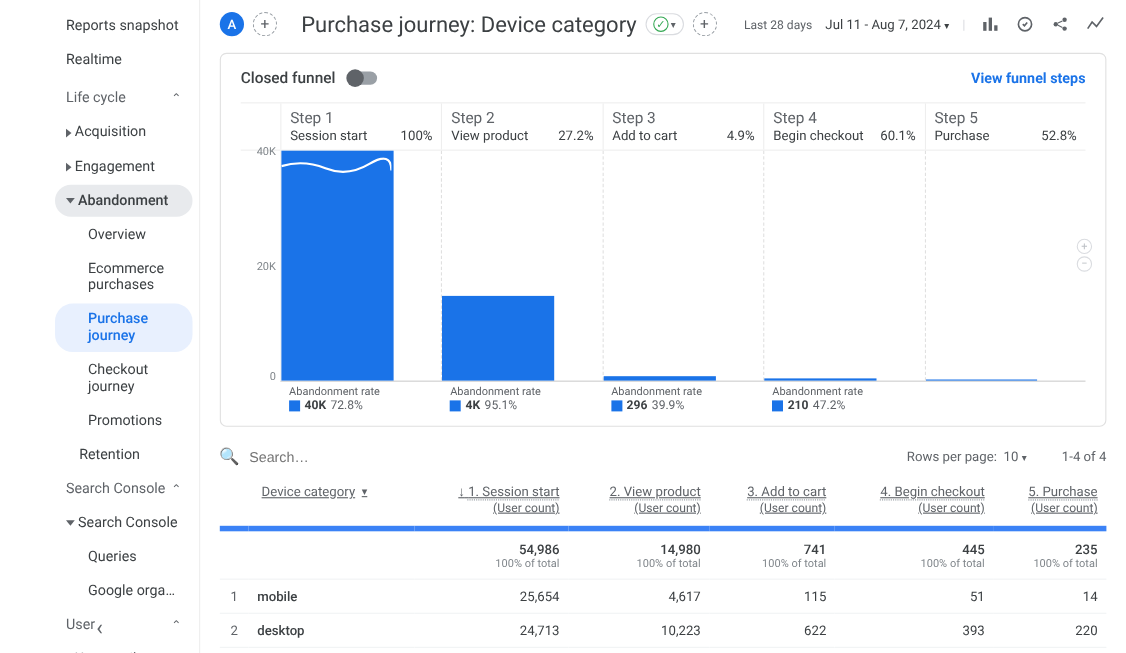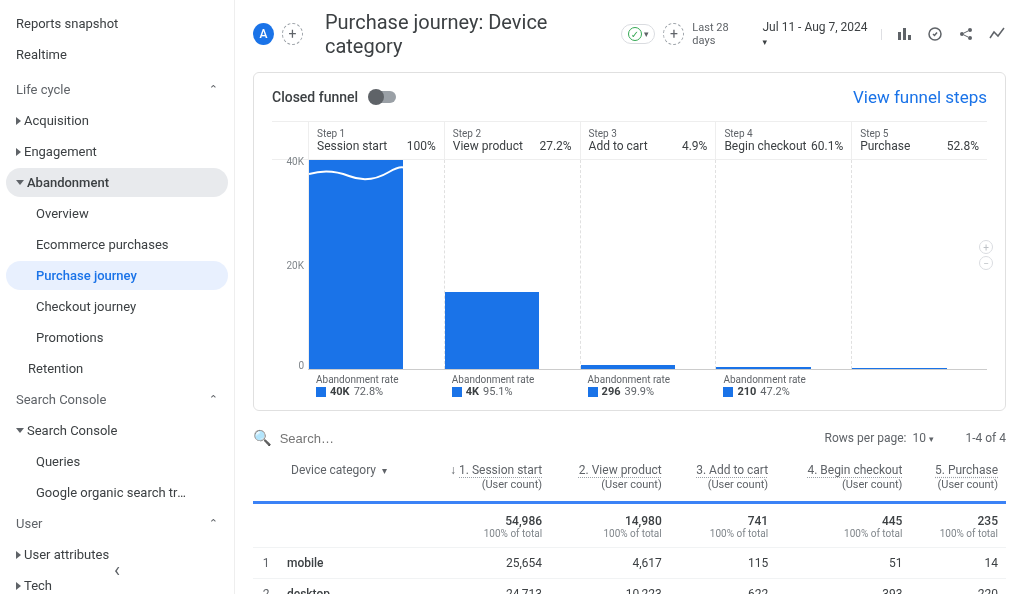--- a/index.html
+++ b/index.html
@@ -1,20 +1,20 @@
 <!DOCTYPE html>
 <html><head>
 <meta charset="utf-8">
 <style>
   * { box-sizing: border-box; margin: 0; padding: 0; }
   body { font-family: Roboto, 'Segoe UI', Arial, sans-serif; font-size: 13px; color: #3c4043; background: #fff; }
   .app { display: flex; width: 1024px; height: 594px; overflow: hidden; }
 
   
-  .sidebar { width: 235px; flex-shrink: 0; border-right: 1px solid #eee; display: flex; flex-direction: column; position: relative; }
+  .sidebar { width: 182px; flex-shrink: 0; border-right: 1px solid #eee; display: flex; flex-direction: column; position: relative; padding-left: 44px; }
   .side-top { padding: 8px 0 4px 0; }
   .side-link { display: block; padding: 8px 16px; font-size: 13px; color: #3c4043; cursor: pointer; }
   .side-section { padding: 8px 16px; font-size: 13px; color: #5f6368; display: flex; justify-content: space-between; align-items: center; cursor: pointer; }
   .chev { font-size: 11px; color: #5f6368; }
   .tri { display:inline-block; width:0; height:0; border-top:4px solid transparent; border-bottom:4px solid transparent; border-left:5px solid #5f6368; margin-right:3px; vertical-align:middle;}
   .tri-down { border-left:4px solid transparent; border-right:4px solid transparent; border-top:5px solid #5f6368; border-bottom:none; margin-right:3px; vertical-align:middle;}
   .row-item { display:flex; align-items:center; padding:7px 12px 7px 10px; cursor:pointer; font-size:13px; color:#3c4043; border-radius:16px; margin:1px 6px;}
   .row-item.child { padding-left: 30px; }
   .row-item.active-parent { background:#e8eaed; font-weight:500;}
   .row-item.active { background:#e8f0fe; color:#1a73e8; font-weight:500;}
@@ -34,28 +34,28 @@
   .date-range { font-size:12px; color:#3c4043;}
   .icon-btn { width:20px;height:20px;display:inline-flex;align-items:center;justify-content:center;cursor:pointer;color:#5f6368;}
 
   
   .panel { margin:4px 18px 0 18px; border:1px solid #e0e0e0; border-radius:6px; flex-shrink:0;}
   .panel-head { display:flex; align-items:center; padding:14px 18px; }
   .panel-title { font-size:14px; font-weight:500; color:#3c4043;}
   .toggle { margin-left:12px; display:inline-flex; align-items:center;}
   .toggle-track { width:26px;height:12px;background:#9aa0a6;border-radius:6px;position:relative;}
   .toggle-knob { width:16px;height:16px;background:#5f6368;border-radius:50%;position:absolute;top:-2px;left:-2px;}
-  .view-steps { margin-left:auto; color:#1a73e8; font-size:17px; cursor:pointer; font-weight:400;}
+  .view-steps { margin-left:auto; color:#1a73e8; font-size:13px; cursor:pointer; font-weight:700;}
 
   
   .funnel { padding:0 18px 12px 18px; }
   .steps-row { display:flex; border-top:1px solid #eee; border-bottom:1px solid #eee;}
   .ycol { width:36px; flex-shrink:0;}
   .step { flex:1; border-left:1px solid #eee; padding:6px 8px; }
-  .step-lbl { font-size:10px; color:#5f6368;}
+  .step-lbl { font-size:14px; color:#5f6368;}
   .step-name { font-size:12px; color:#3c4043; display:flex; justify-content:space-between;}
   .step-name b { font-weight:400;}
   .chart-row { display:flex; height:210px; position:relative;}
   .ylabels { width:36px; flex-shrink:0; position:relative; font-size:10px; color:#80868b; text-align:right;}
   .ylabels div { position:absolute; right:4px;}
   .bar-area { flex:1; display:flex; border-bottom:1px solid #ccc;}
   .bar-cell { flex:1; border-left:1px dashed #e0e0e0; display:flex; align-items:flex-end;}
   .bar-cell:first-child { border-left:1px solid #eee;}
   .bar { width:70%; background:#1a73e8; position:relative;}
   .bar .trend { position:absolute; top:6px; left:0; right:0; height:20px; }
@@ -68,21 +68,21 @@
   .sq { width:10px;height:10px;background:#1a73e8;display:inline-block;}
 
   
   .tbl-wrap { margin:12px 18px 0 18px;}
   .tbl-ctl { display:flex; align-items:center; gap:8px; padding:6px 0;}
   .search-ic { color:#5f6368; font-size:15px;}
   .search-in { border:none; outline:none; font-size:13px; color:#ef4444; flex:0 0 200px;}
   .rows-pp { margin-left:auto; font-size:12px; color:#5f6368; display:flex; align-items:center; gap:6px;}
   .page-info { font-size:12px; color:#5f6368; margin-left:24px;}
   table { width:100%; border-collapse:collapse; font-size:12px;}
-  th { text-align:right; padding:10px 8px; color:#5f6368; font-weight:400; border-bottom:3px solid #3b82f6; vertical-align:top;}
+  th { text-align:right; padding:10px 8px; color:#5f6368; font-weight:400; border-bottom:5px solid #3b82f6; vertical-align:top;text-decoration:underline;}
   th .col-top { text-decoration: underline dotted #9aa0a6; text-underline-offset:3px;}
   th .col-sub { font-size:11px;}
   th.left, td.left { text-align:left;}
   td { text-align:right; padding:8px 8px; border-bottom:1px solid #f1f3f4;}
   .tot-row td { font-weight:500; padding-top:10px;}
   .tot-sub { display:block; font-size:10px; color:#80868b; font-weight:400;}
   .idx-col { width:26px; text-align:center; color:#5f6368;}
   .dim-head { display:flex; align-items:center; gap:6px; padding-left:30px;}
   .sort-arr { color:#5f6368; font-size:12px;}
   .dim-dd { font-size:10px;}

